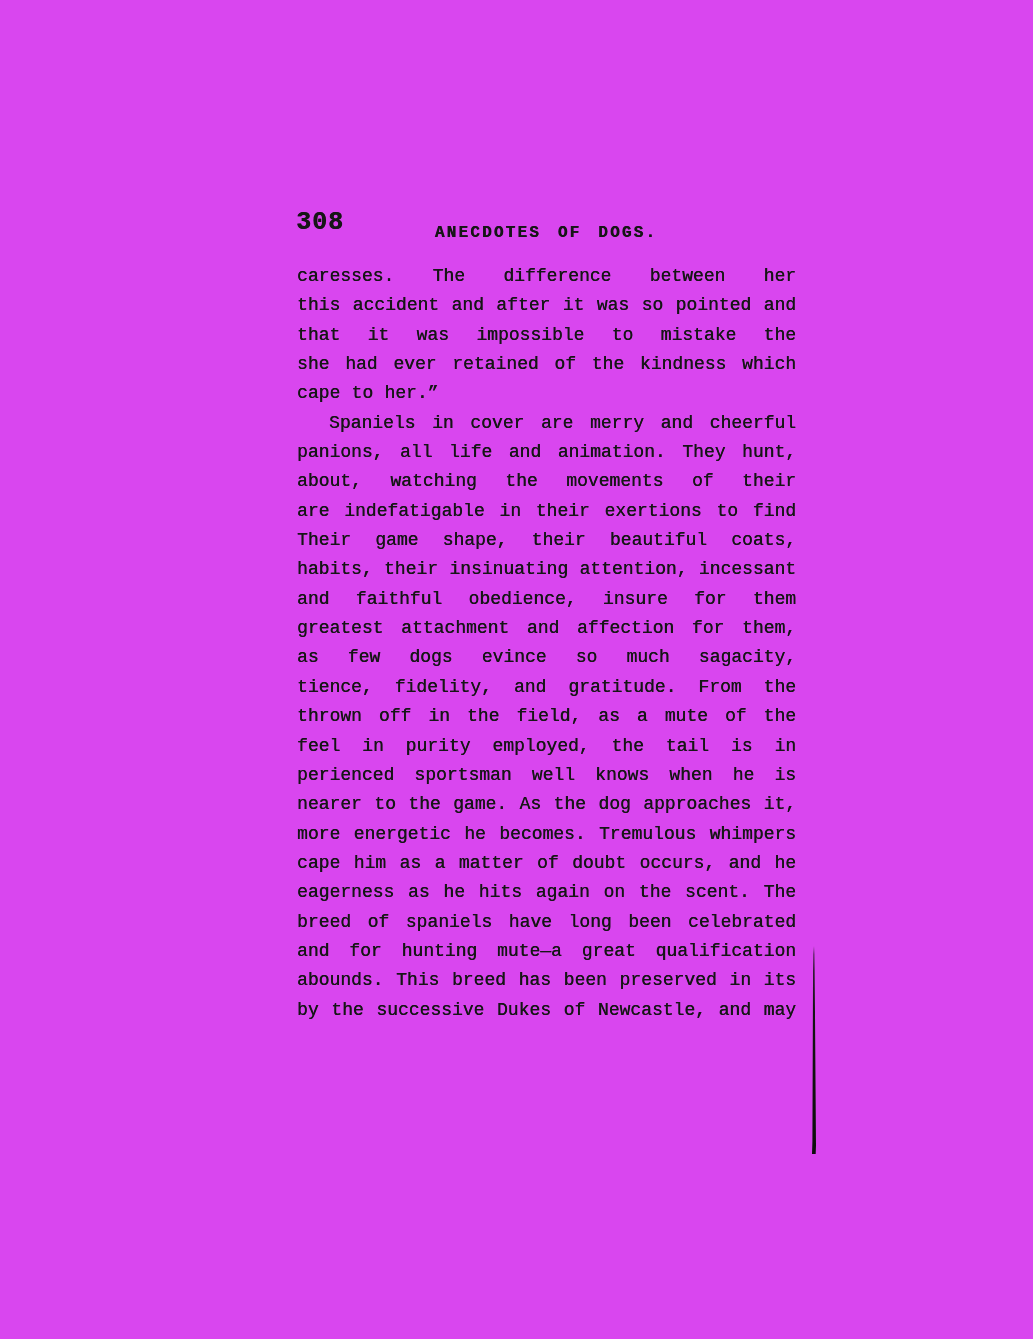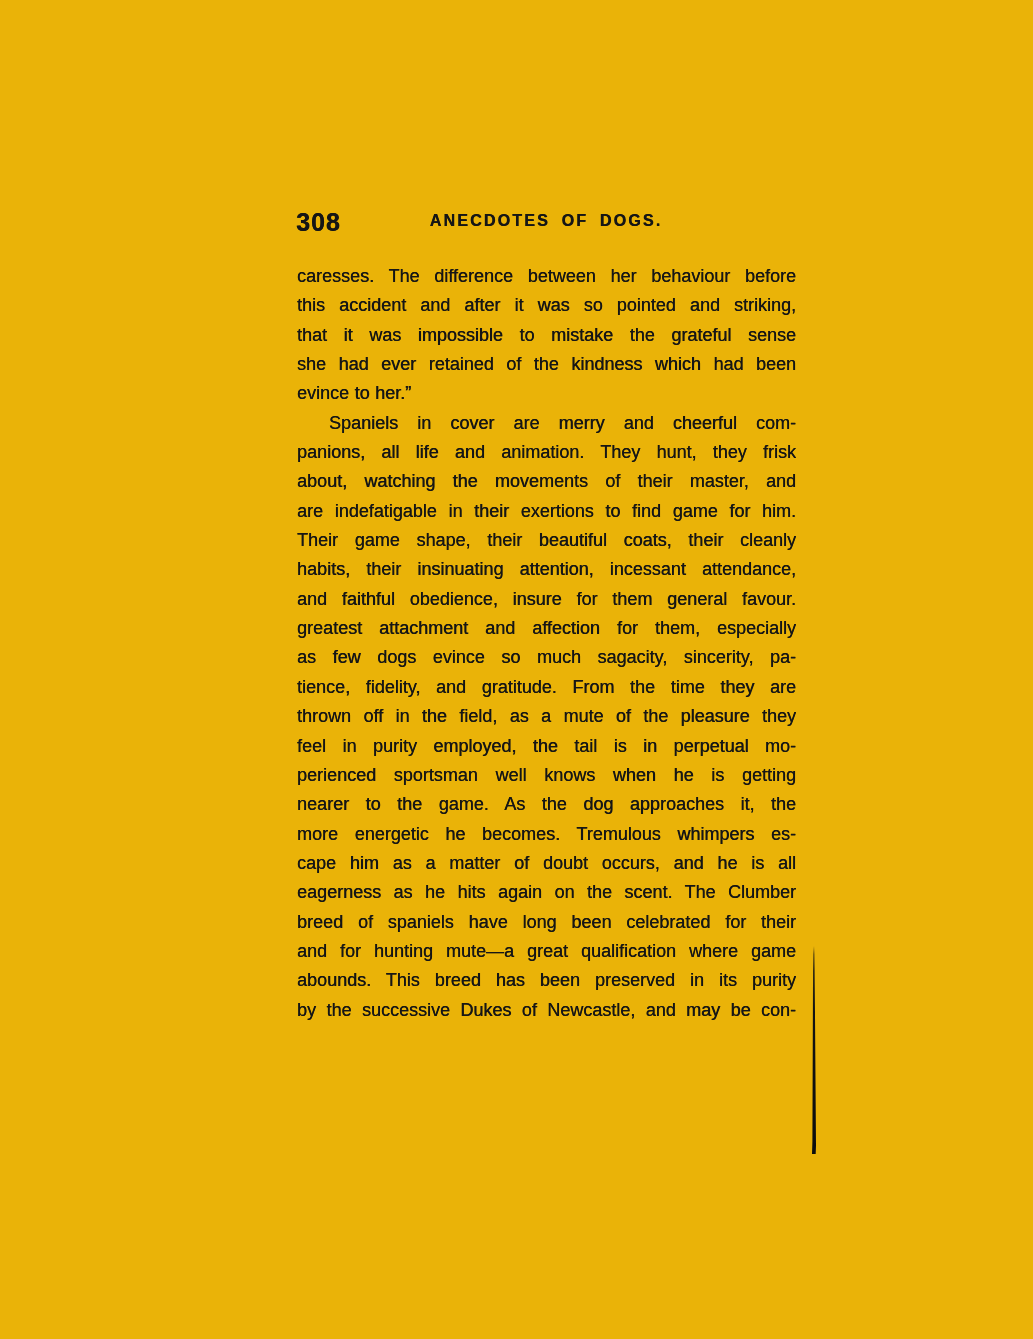--- a/index.html
+++ b/index.html
@@ -4,23 +4,23 @@
 <style>
   html, body {
     margin: 0;
     padding: 0;
     background: #ffffff;
   }
   .page {
     position: relative;
     width: 1033px;
     height: 1339px;
-    background: #eab308;
+    background: #d946ef;
     overflow: hidden;
-    font-family: Liberation Sans, sans-serif;
+    font-family: Liberation Mono, monospace;
     color: #161616;
   }
   .header-row {
     position: absolute;
     left: 296px;
     top: 208px;
     width: 500px;
     height: 32px;
   }
   .page-number {
@@ -28,21 +28,21 @@
     left: 0;
     top: 0;
     font-size: 25px;
     font-weight: bold;
     letter-spacing: 1px;
     text-shadow: 0.4px 0 0 #161616;
   }
   .running-head {
     position: absolute;
     left: 50%;
-    top: 4px;
+    top: 16px;
     transform: translateX(-50%);
     font-size: 16px;
     font-weight: bold;
     letter-spacing: 2.2px;
     word-spacing: 5px;
     white-space: nowrap;
     text-shadow: 0.4px 0 0 #161616;
   }
   .text-block {
     position: absolute;
@@ -100,21 +100,21 @@
     <span class="page-number">308</span>
     <span class="running-head">ANECDOTES OF DOGS.</span>
   </div>
 
   <div class="text-block">
       <div>
         <div class="line">caresses.  The difference between her behaviour before</div>
         <div class="line">this accident and after it was so pointed and striking,</div>
         <div class="line">that it was impossible to mistake the grateful sense</div>
         <div class="line">she had ever retained of the kindness which had been</div>
-        <div class="line noj">evince to her.”</div>
+        <div class="line noj">cape to her.”</div>
       </div>
       <div>
         <div class="line indent">Spaniels in cover are merry and cheerful com-</div>
         <div class="line">panions, all life and animation.  They hunt, they frisk</div>
         <div class="line">about, watching the movements of their master, and</div>
         <div class="line">are indefatigable in their exertions to find game for him.</div>
         <div class="line">Their game shape, their beautiful coats, their cleanly</div>
         <div class="line">habits, their insinuating attention, incessant attendance,</div>
         <div class="line">and faithful obedience, insure for them general favour.</div>
         <div class="line">greatest attachment and affection for them, especially</div>

